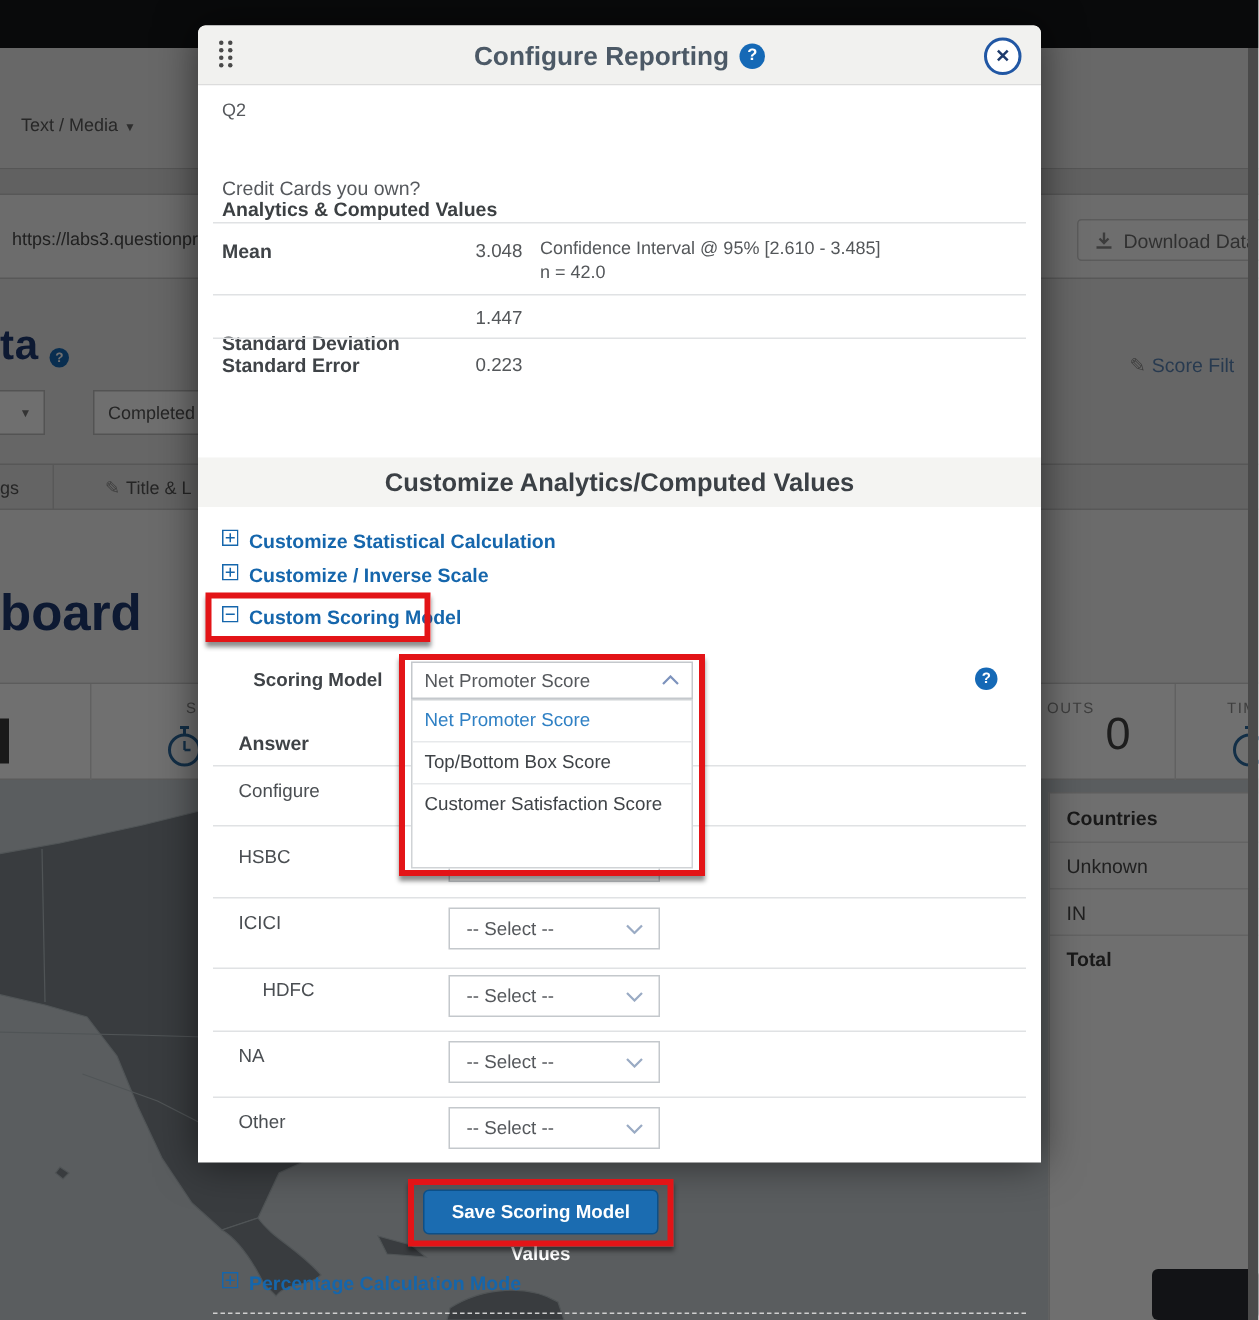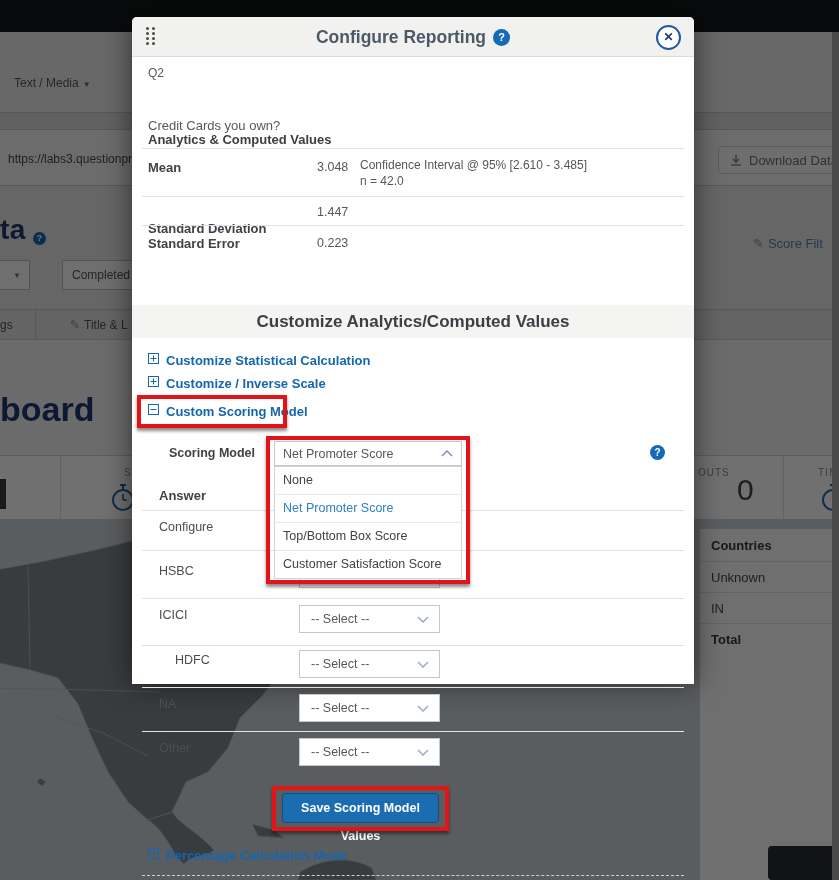--- a/index.html
+++ b/index.html
@@ -50,21 +50,21 @@
   .map { left:0; top:180px; width:839px; height:360px; background:#ccd4d8; overflow:hidden; }
   .countries { left:699px; top:188px; width:140px; height:352px; background:#fcfcfc; border-left:1px solid #d5d5d5; border-top:1px solid #d5d5d5; }
   .c-row { position:absolute; left:11px; font-size:13px; color:#4a4a4a; white-space:nowrap; }
   .c-bold { font-weight:bold; color:#3a3a3a; }
   .c-hr { position:absolute; left:0; width:140px; height:0; border-top:1px solid #e2e2e2; }
   .dark-widget { left:768px; top:846px; width:71px; height:34px; background:#2a2d33; border-radius:4px; }
   .scrollbar { left:832px; top:32px; width:7px; height:848px; background:#a8a8a8; }
   .dim { position:absolute; inset:0; background:rgba(0,0,0,0.56); z-index:5; }
 
   
-  .modal { position:absolute; left:132px; top:17px; width:562px; height:667px; background:#fff;
+  .modal { position:absolute; left:132px; top:17px; width:562px; height:758px; background:#fff;
            border-radius:5px 5px 0 0; box-shadow:0 0 28px rgba(0,0,0,0.55); z-index:10; }
   .m-header { left:0; top:0; width:562px; height:40px; background:#f1f1ef; border-bottom:1px solid #dcdcdc; border-radius:5px 5px 0 0; }
   .dh { left:14px; top:10px; display:grid; grid-template-columns:repeat(2,4px); grid-auto-rows:4px; gap:1px 2px; cursor:move; }
   .dh i { width:3px; height:3px; border-radius:50%; background:#4a4a4a; }
   .m-title { left:0; top:0; width:562px; height:40px; display:flex; align-items:center; justify-content:center; gap:7px;
              font-size:17.5px; font-weight:bold; color:#4c5966; }
   .m-title .help-dot { width:17px; height:17px; line-height:17px; font-size:11px; }
   .m-close { left:auto; right:13px; top:8px; width:25px; height:25px; border:2px solid #2157a4; border-radius:50%;
              color:#1d3a6b; font-size:12px; font-weight:bold; text-align:center; line-height:21px; background:#fff; cursor:pointer; }
   .q-code { left:16px; top:49px; font-size:12px; color:#55585c; }
@@ -267,21 +267,20 @@
   <div class="abs field-label" style="left:16px; top:429px; width:107px;">Scoring Model</div>
   <span class="abs help-dot" style="left:518px; top:428px;">?</span>
 
   <div class="abs select select-open">
     <span>Net Promoter Score</span>
     <svg width="12" height="7" viewBox="0 0 12 7">
         <polyline points="1,6 6,1 11,6" fill="none" stroke="#7d93bd" stroke-width="1.5"></polyline>
       </svg>
   </div>
   <div class="abs options">
-    <div class="opt">None</div>
     <div class="opt opt-active">Net Promoter Score</div>
     <div class="opt">Top/Bottom Box Score</div>
     <div class="opt">Customer Satisfaction Score</div>
   </div>
   <div class="abs redbox" style="left:134px; top:419px; width:204px; height:148px;"></div>
 
   <div class="abs stat-label" style="left:27px; top:471px;">Answer</div>
   <div class="abs hr" style="left:10px; top:493px; width:542px;"></div>
 
   <div class="abs row-label" style="left:27px; top:503px;">Configure</div>

